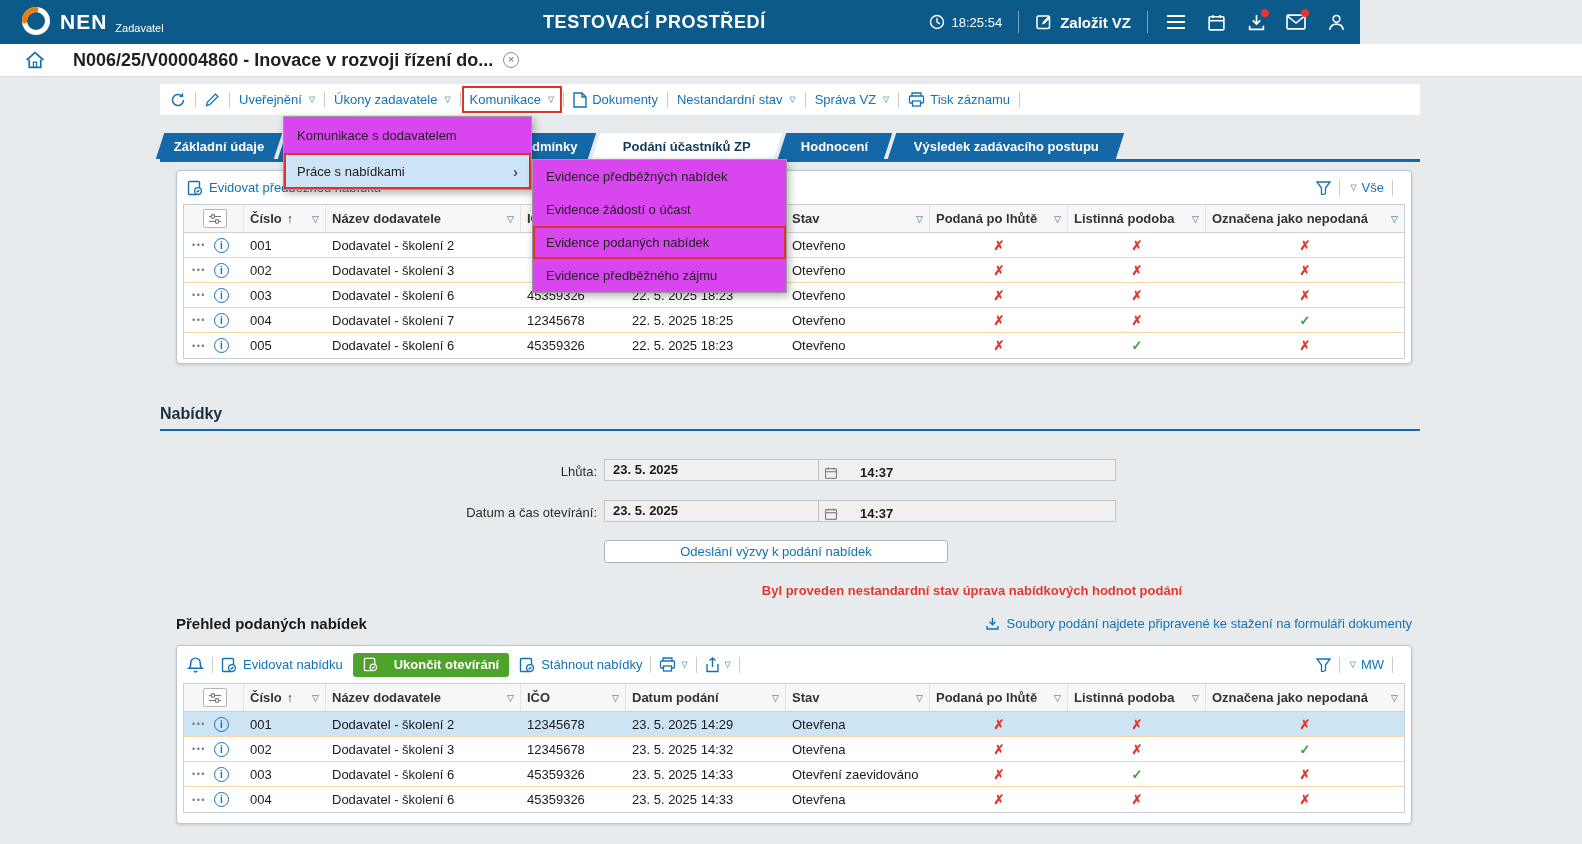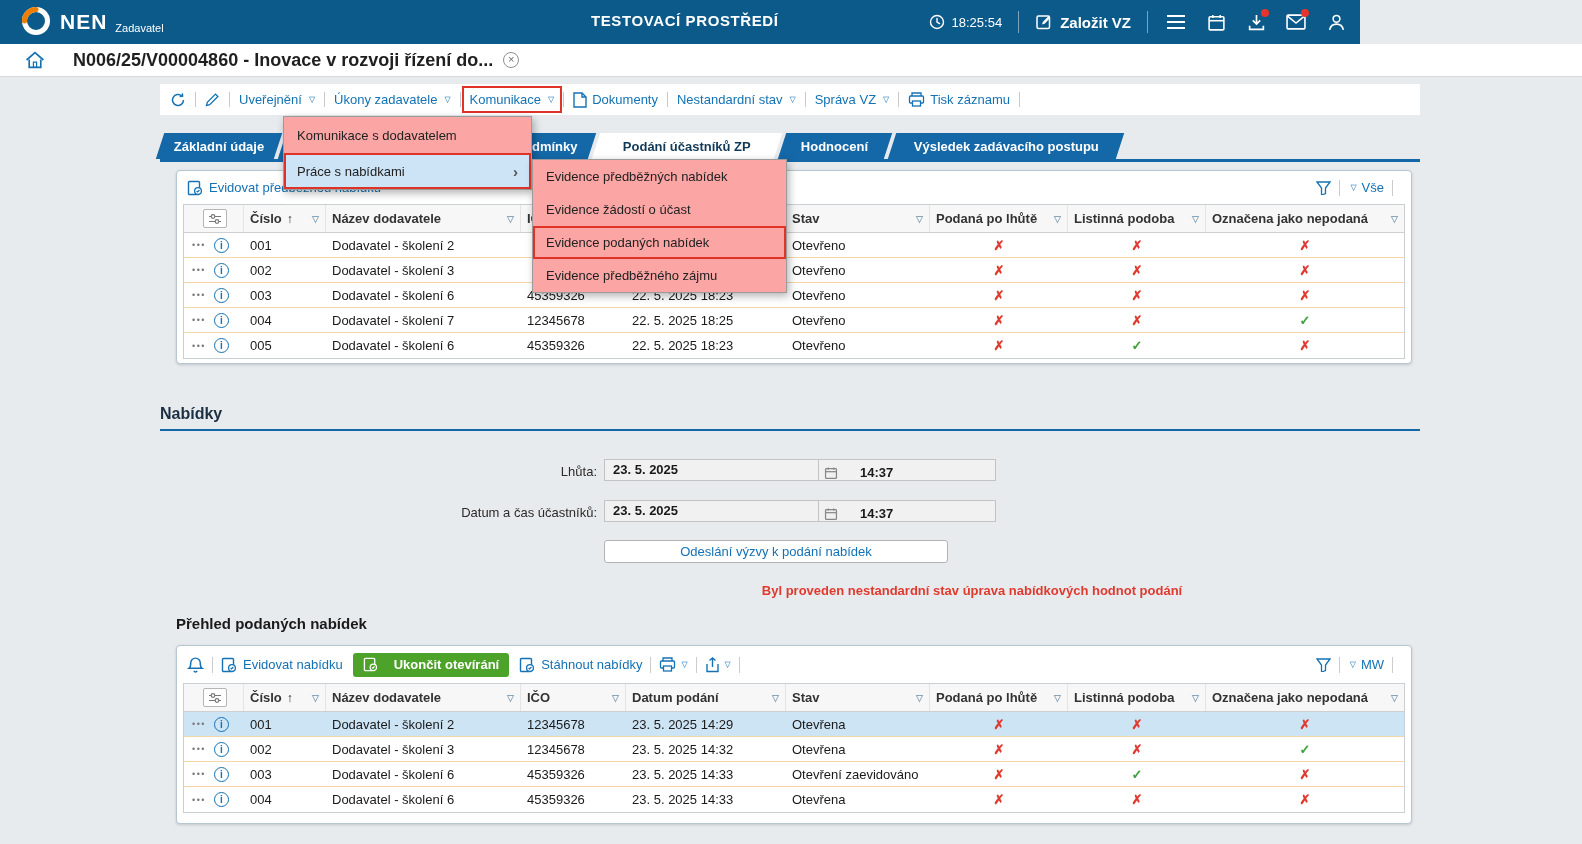--- a/index.html
+++ b/index.html
@@ -4,21 +4,21 @@
 <style>
   * { margin:0; padding:0; box-sizing:border-box; }
   body { font-family:"Liberation Sans", sans-serif; background:#e8ebee; }
   .screen { position:relative; width:1582px; height:844px; overflow:hidden; background:#e8ebee; }
 
   
   .app-header { position:absolute; left:0; top:0; width:1360px; height:44px; background:#0c5a8a; color:#fff; }
   .brand { position:absolute; left:20px; top:5px; display:flex; align-items:flex-end; gap:8px; }
   .brand-name { font-size:21px; font-weight:bold; letter-spacing:1px; line-height:30px; }
   .brand-sub { font-size:11px; margin-bottom:3px; }
-  .env-title { position:absolute; left:543px; top:12px; font-size:15px; font-weight:bold; letter-spacing:.6px;margin-left:48px; }
+  .env-title { position:absolute; left:543px; top:12px; font-size:18px; font-weight:bold; letter-spacing:.6px; }
   .hdr-right { position:absolute; right:12px; top:0; height:44px; display:flex; align-items:center; gap:16px; }
   .hdr-group { display:flex; align-items:center; gap:7px; }
   .hdr-time { font-size:13px; }
   .hdr-newvz { font-size:15px; font-weight:bold; }
   .hsep { width:1px; height:22px; background:rgba(255,255,255,.45); }
   .hdr-icon { position:relative; display:flex; align-items:center; justify-content:center; width:24px; height:24px; cursor:pointer; }
   .badge { position:absolute; top:-1px; right:-1px; width:8px; height:8px; border-radius:50%; background:#e5352c; }
 
   
   .crumb-bar { position:absolute; left:0; top:44px; width:1582px; height:33px; background:#fff; border-bottom:1px solid #d9d9d9; display:flex; align-items:center; }
@@ -79,35 +79,35 @@
   .c6 { width:138px; flex:none; }
   .c7 { width:138px; flex:none; }
   .c8 { flex:1; }
   .dots { font-size:9px; letter-spacing:1.5px; color:#7a7a7a; cursor:pointer; }
   .info-ic { width:15px; height:15px; border:1.5px solid #1472b4; border-radius:50%; color:#1472b4; font-size:10px; font-weight:bold; display:inline-flex; align-items:center; justify-content:center; cursor:pointer; flex:none; }
   .mark { font-weight:bold; font-size:13px; }
   .mark-red { color:#e03a2f; }
   .mark-green { color:#3fa03c; }
 
   
-  .menu { position:absolute; background:#fca5a5; border:1px solid #9b9b9b; box-shadow:2px 3px 8px rgba(0,0,0,.3); z-index:50; }
+  .menu { position:absolute; background:#d946ef; border:1px solid #9b9b9b; box-shadow:2px 3px 8px rgba(0,0,0,.3); z-index:50; }
   #menu1 { left:283px; top:116px; width:249px; }
   #menu2 { left:532px; top:159px; width:255px; }
   .menu-item { display:flex; align-items:center; padding:0 13px; font-size:13px; color:#222; position:relative; cursor:pointer; white-space:nowrap; }
   #menu1 .menu-item { height:36px; }
   #menu2 .menu-item { height:33px; }
   .menu-item.hl { background:#cde3f6; }
   .menu-item .red-frame { inset:0; }
   .chev { margin-left:auto; color:#555; font-size:15px; font-weight:bold; }
 
   
   .section-title { position:absolute; left:160px; top:405px; font-size:16px; font-weight:bold; color:#1b2f42; }
   .section-underline { position:absolute; left:160px; top:429px; width:1260px; height:2px; background:#1568a8; }
   .form-label { position:absolute; left:160px; width:437px; text-align:right; font-size:13px; color:#2b2b2b; line-height:22px; }
-  .field-group { position:absolute; left:604px; width:392px; height:22px; background:#f1f1f1; border:1px solid #c3c3c3; display:flex; align-items:center; }
+  .field-group { position:absolute; left:604px; width:512px; height:22px; background:#f1f1f1; border:1px solid #c3c3c3; display:flex; align-items:center; }
   .f-date { width:214px; height:100%; border-right:1px solid #c3c3c3; font-weight:bold; font-size:13px; color:#1a1a1a; line-height:20px; padding-left:8px; cursor:text; }
   .f-time { flex:1; height:100%; display:flex; align-items:flex-end; gap:22px; padding-left:5px; font-weight:bold; font-size:13px; color:#1a1a1a; cursor:text; }
   .send-btn { position:absolute; left:604px; top:540px; width:344px; height:23px; background:#fff; border:1px solid #b3b3b3; border-radius:3px; color:#1472b4; font-size:13px; display:flex; align-items:center; justify-content:center; cursor:pointer; }
   .warning { position:absolute; left:504px; top:583px; width:936px; text-align:center; color:#e03a2f; font-weight:bold; font-size:13px; }
   .sub-title { position:absolute; left:176px; top:615px; font-size:15px; font-weight:bold; color:#1a1a1a; }
   .files-link { position:absolute; right:170px; top:616px; display:flex; align-items:center; gap:7px; color:#1472b4; font-size:13px; cursor:pointer; }
 </style>
 </head>
 <body>
 
@@ -446,37 +446,44 @@
     <div class="f-time">
       <svg width="14" height="14" viewBox="0 0 18 18">
         <rect x="2" y="3.5" width="14" height="12.5" rx="1" fill="none" stroke="#888" stroke-width="1.6"></rect>
         <path d="M2 7.3h14" stroke="#888" stroke-width="1.6"></path>
         <path d="M5.5 1.8v3M12.5 1.8v3" stroke="#888" stroke-width="1.6"></path>
       </svg>
       <span>14:37</span>
     </div>
   </div>
 
-  <div class="form-label" style="top:502px">Datum a čas účastníků:</div>
+  <div class="form-label" style="top:502px">Datum a čas otevírání:</div>
   <div class="field-group" style="top:500px">
     <div class="f-date">23. 5. 2025</div>
     <div class="f-time">
       <svg width="14" height="14" viewBox="0 0 18 18">
         <rect x="2" y="3.5" width="14" height="12.5" rx="1" fill="none" stroke="#888" stroke-width="1.6"></rect>
         <path d="M2 7.3h14" stroke="#888" stroke-width="1.6"></path>
         <path d="M5.5 1.8v3M12.5 1.8v3" stroke="#888" stroke-width="1.6"></path>
       </svg>
       <span>14:37</span>
     </div>
   </div>
 
   <div class="send-btn">Odeslání výzvy k podání nabídek</div>
   <div class="warning">Byl proveden nestandardní stav úprava nabídkových hodnot podání</div>
 
   <div class="sub-title">Přehled podaných nabídek</div>
+  <div class="files-link">
+    <svg width="15" height="15" viewBox="0 0 18 18">
+      <path d="M9 2v8M5.5 7L9 10.5 12.5 7" stroke="#1472b4" stroke-width="1.7" fill="none"></path>
+      <path d="M2.5 12v3.5h13V12" stroke="#1472b4" stroke-width="1.7" fill="none"></path>
+    </svg>
+    <span>Soubory podání najdete připravené ke stažení na formuláři dokumenty</span>
+  </div>
 
   <div class="card" id="panel2">
     <div class="card-toolbar">
       <span class="tb-icon">
         <svg width="17" height="18" viewBox="0 0 16 17">
           <path d="M8 2a4.5 4.5 0 0 0-4.5 4.5c0 4-1.5 5-1.5 5h12s-1.5-1-1.5-5A4.5 4.5 0 0 0 8 2z" fill="none" stroke="currentColor" stroke-width="1.4"></path>
           <path d="M6.5 14a1.6 1.6 0 0 0 3 0" fill="none" stroke="currentColor" stroke-width="1.4"></path>
         </svg>
       </span>
       <span class="vsep"></span>

